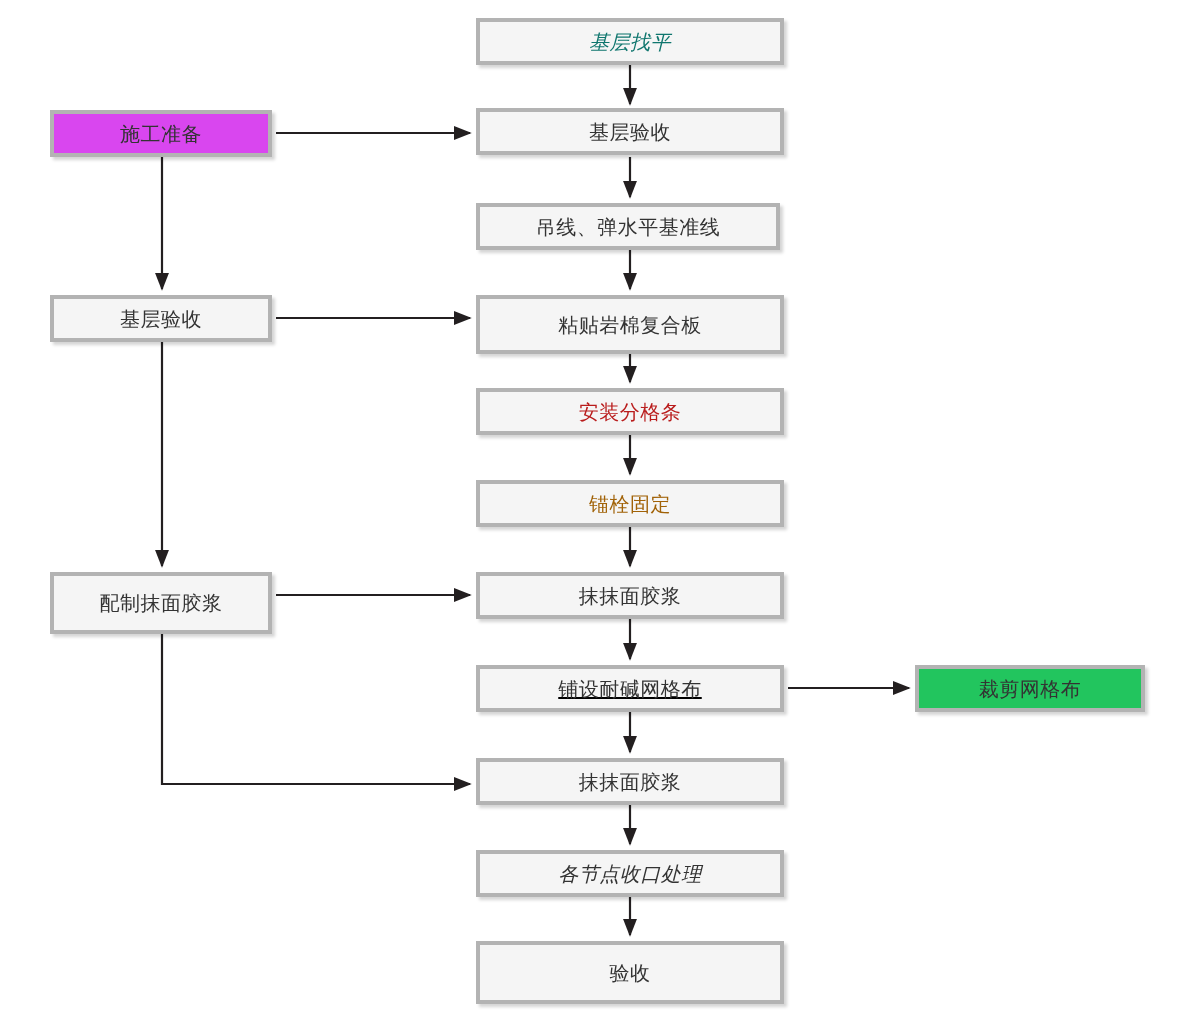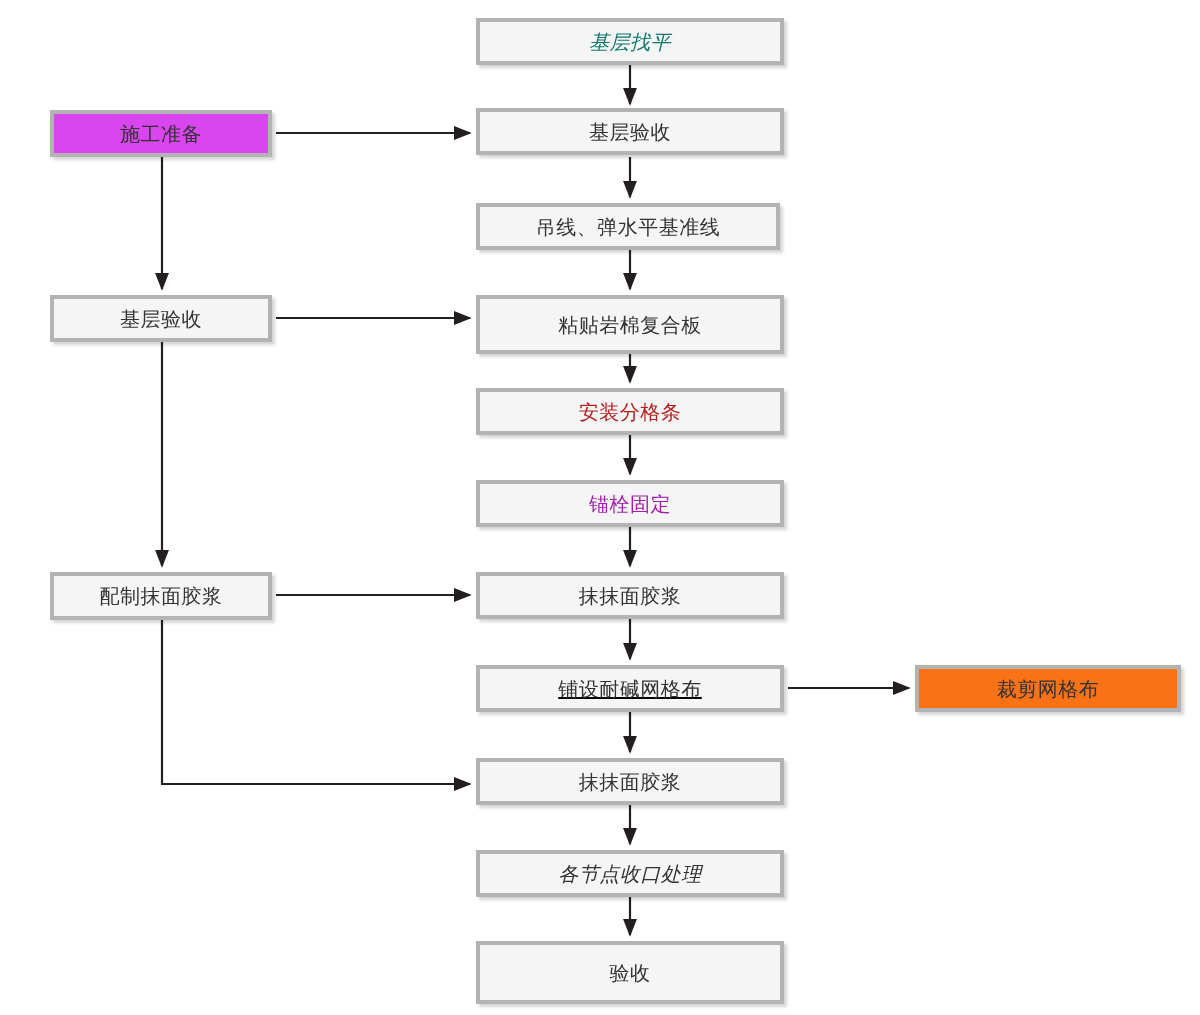--- a/index.html
+++ b/index.html
@@ -90,21 +90,21 @@
       <div class="node" id="n-diaoxian" style="left: 476px; top: 203px; width: 304px; height: 47px; background: rgb(245, 245, 245); border-color: rgb(179, 179, 179);">
         <span class="node-label" style="color: rgb(51, 51, 51);">吊线、弹水平基准线</span>
       </div>
       <div class="node" id="n-zhantie" style="left: 476px; top: 295px; width: 308px; height: 59px; background: rgb(245, 245, 245); border-color: rgb(179, 179, 179);">
         <span class="node-label" style="color: rgb(51, 51, 51);">粘贴岩棉复合板</span>
       </div>
       <div class="node" id="n-anzhuangfenge" style="left: 476px; top: 388px; width: 308px; height: 47px; background: rgb(245, 245, 245); border-color: rgb(179, 179, 179);">
         <span class="node-label" style="color: #b91c1c;">安装分格条</span>
       </div>
       <div class="node" id="n-maoshuan" style="left: 476px; top: 480px; width: 308px; height: 47px; background: rgb(245, 245, 245); border-color: rgb(179, 179, 179);">
-        <span class="node-label" style="color: #a21caf;">锚栓固定</span>
+        <span class="node-label" style="color: #a16207;">锚栓固定</span>
       </div>
       <div class="node" id="n-momian1" style="left: 476px; top: 572px; width: 308px; height: 47px; background: rgb(245, 245, 245); border-color: rgb(179, 179, 179);">
         <span class="node-label" style="color: rgb(51, 51, 51);">抹抹面胶浆</span>
       </div>
       <div class="node" id="n-pushewanggebu" style="left: 476px; top: 665px; width: 308px; height: 47px; background: rgb(245, 245, 245); border-color: rgb(179, 179, 179); text-decoration: underline;">
         <span class="node-label" style="color: rgb(51, 51, 51);">铺设耐碱网格布</span>
       </div>
       <div class="node" id="n-momian2" style="left: 476px; top: 758px; width: 308px; height: 47px; background: rgb(245, 245, 245); border-color: rgb(179, 179, 179);">
         <span class="node-label" style="color: rgb(51, 51, 51);">抹抹面胶浆</span>
       </div>
@@ -113,21 +113,21 @@
       </div>
       <div class="node" id="n-yanshou" style="left: 476px; top: 941px; width: 308px; height: 63px; background: rgb(245, 245, 245); border-color: rgb(179, 179, 179);">
         <span class="node-label" style="color: rgb(51, 51, 51);">验收</span>
       </div>
       <div class="node" id="n-shigongzhunbei" style="left: 50px; top: 110px; width: 222px; height: 47px; background: #d946ef; border-color: rgb(179, 179, 179);">
         <span class="node-label" style="color: rgb(51, 51, 51);">施工准备</span>
       </div>
       <div class="node" id="n-peizhijiaozhan" style="left: 50px; top: 295px; width: 222px; height: 47px; background: rgb(245, 245, 245); border-color: rgb(179, 179, 179);">
         <span class="node-label" style="color: rgb(51, 51, 51);">基层验收</span>
       </div>
-      <div class="node" id="n-peizhimomian" style="left: 50px; top: 572px; width: 222px; height: 48px; background: rgb(245, 245, 245); border-color: rgb(179, 179, 179);">
+      <div class="node" id="n-peizhimomian" style="left: 50px; top: 572px; width: 222px; height: 62px; background: rgb(245, 245, 245); border-color: rgb(179, 179, 179);">
         <span class="node-label" style="color: rgb(51, 51, 51);">配制抹面胶浆</span>
       </div>
-      <div class="node" id="n-caijianwanggebu" style="left: 915px; top: 665px; width: 266px; height: 47px; background: #f97316; border-color: rgb(179, 179, 179);">
+      <div class="node" id="n-caijianwanggebu" style="left: 915px; top: 665px; width: 230px; height: 47px; background: #22c55e; border-color: rgb(179, 179, 179);">
         <span class="node-label" style="color: rgb(51, 51, 51);">裁剪网格布</span>
       </div>
     </div>
 
 </div>
 
 </body></html>

